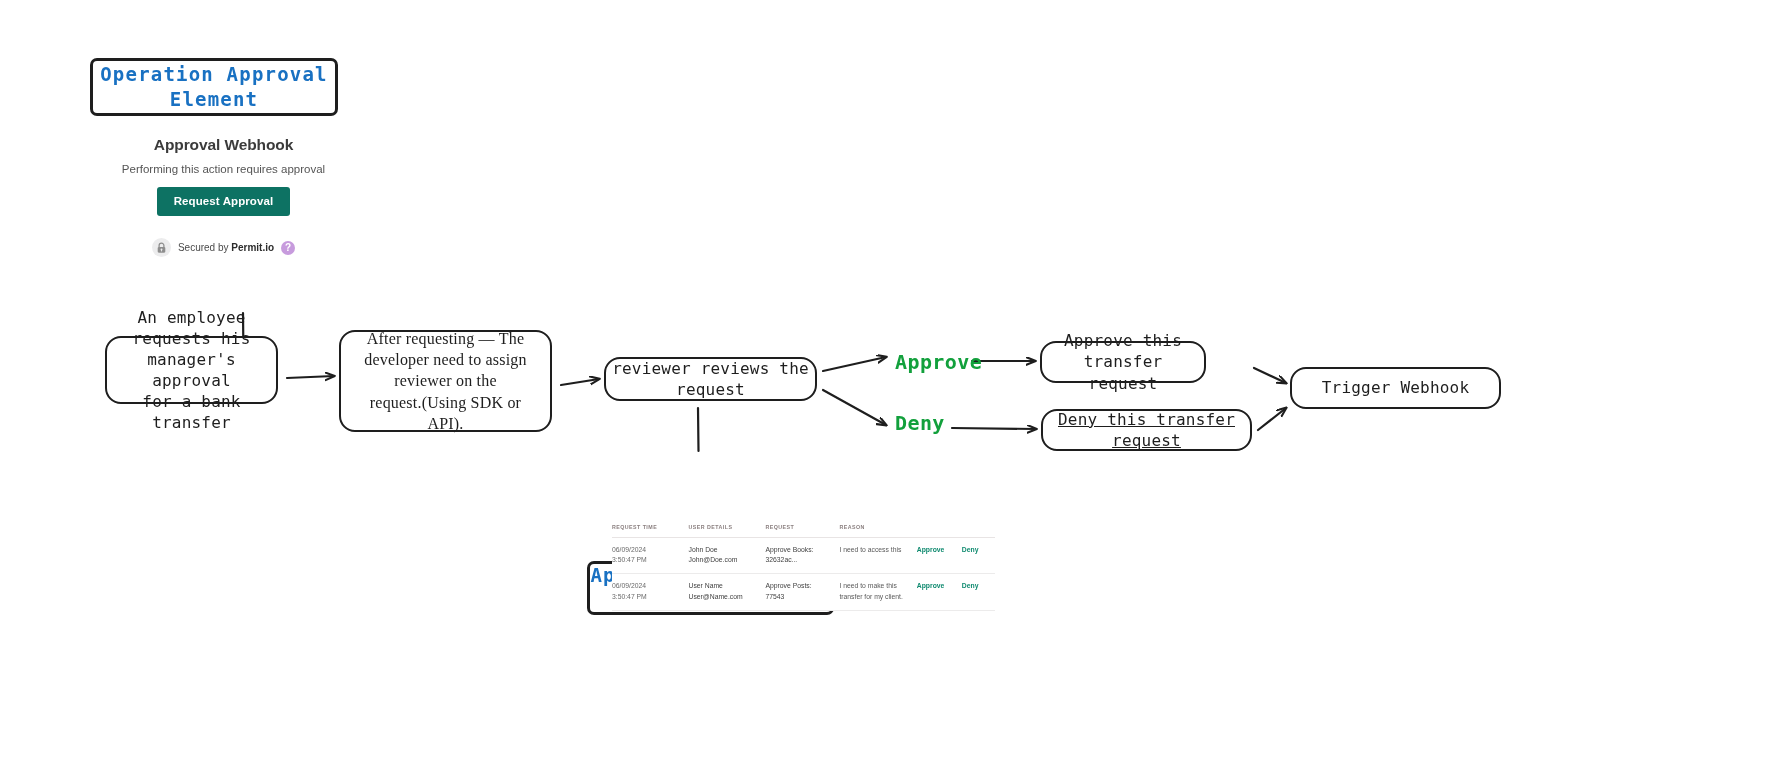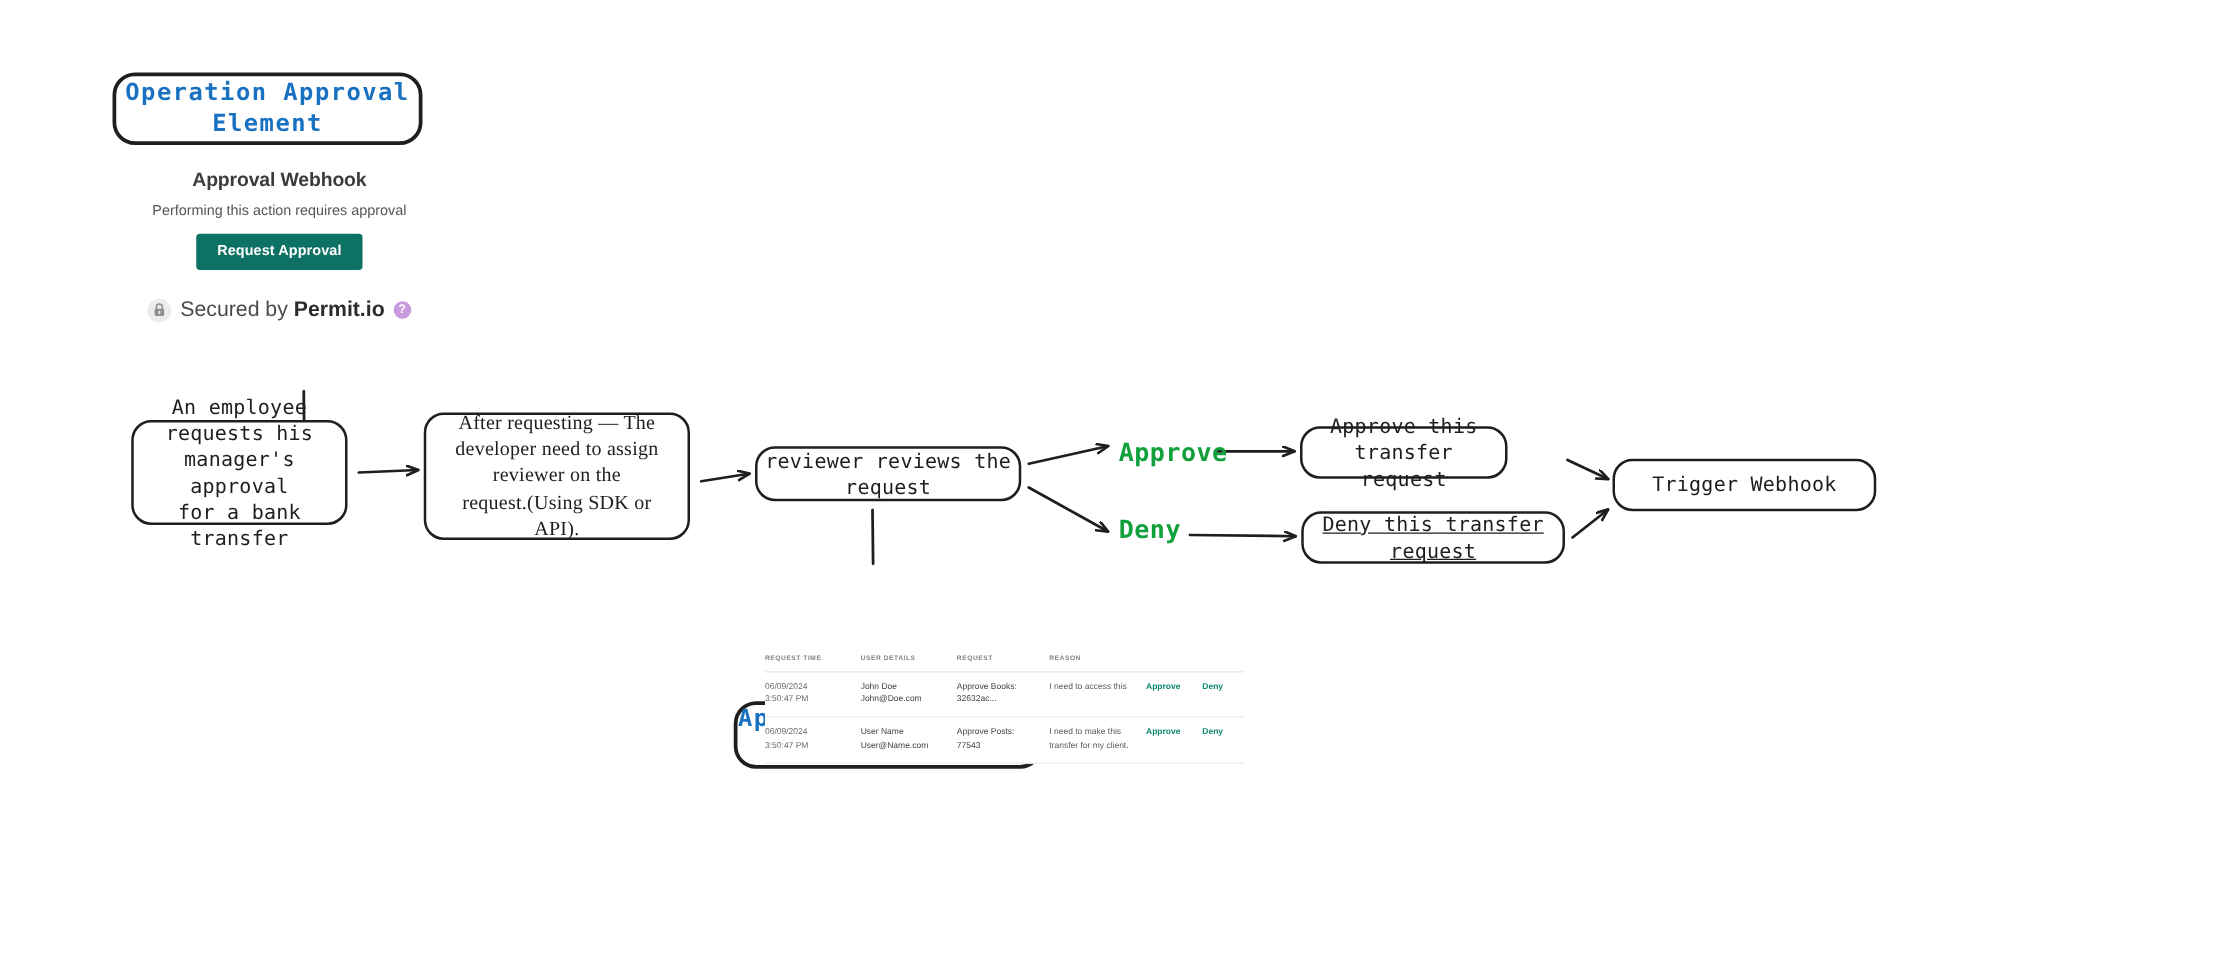--- a/index.html
+++ b/index.html
@@ -42,29 +42,29 @@
     border-radius: 16px;
     font-family: "DejaVu Sans Mono", "Liberation Mono", monospace;
     font-size: 16px;
     line-height: 1.32;
     color: #1e1e1e;
     letter-spacing: 0.2px;
     white-space: pre-line;
   }
   .node.tag {
     border-width: 3px;
-    border-radius: 18px;
+    border-radius: 7px;
     color: #1971c2;
     font-size: 19px;
     letter-spacing: 1.2px;
     font-weight: 700;
   }
   
   #node-operation-tag  { left: 90px;  top: 58px;  width: 248px; height: 58px; }
-  #node-employee       { left: 105px; top: 336px; width: 173px; height: 84px; }
+  #node-employee       { left: 105px; top: 336px; width: 173px; height: 68px; }
   #node-after-request  { left: 339px; top: 330px; width: 213px; height: 102px; font-family: Liberation Serif, serif; }
   #node-reviewer       { left: 604px; top: 357px; width: 213px; height: 44px; }
   #node-approve-box    { left: 1040px; top: 341px; width: 166px; height: 42px; }
   #node-deny-box       { left: 1041px; top: 409px; width: 211px; height: 42px; text-decoration: underline; }
   #node-webhook        { left: 1290px; top: 367px; width: 211px; height: 42px; }
   #node-management-tag { left: 587px; top: 561px; width: 247px; height: 54px; }
 
   .branch-label {
     position: absolute;
     z-index: 2;
@@ -126,21 +126,21 @@
     border-radius: 50%;
     background: #ececed;
     display: flex;
     align-items: center;
     justify-content: center;
     flex: none;
   }
   #lock-icon svg { display: block; }
   #secured-text {
     font-family: "Liberation Sans", sans-serif;
-    font-size: 17px;
+    font-size: 10px;
     color: #4b4b4b;
     white-space: nowrap;
   }
   #secured-text b { color: #2c2c2c; }
   #help-badge {
     width: 14px;
     height: 14px;
     border-radius: 50%;
     background: #c79bdd;
     color: #ffffff;

